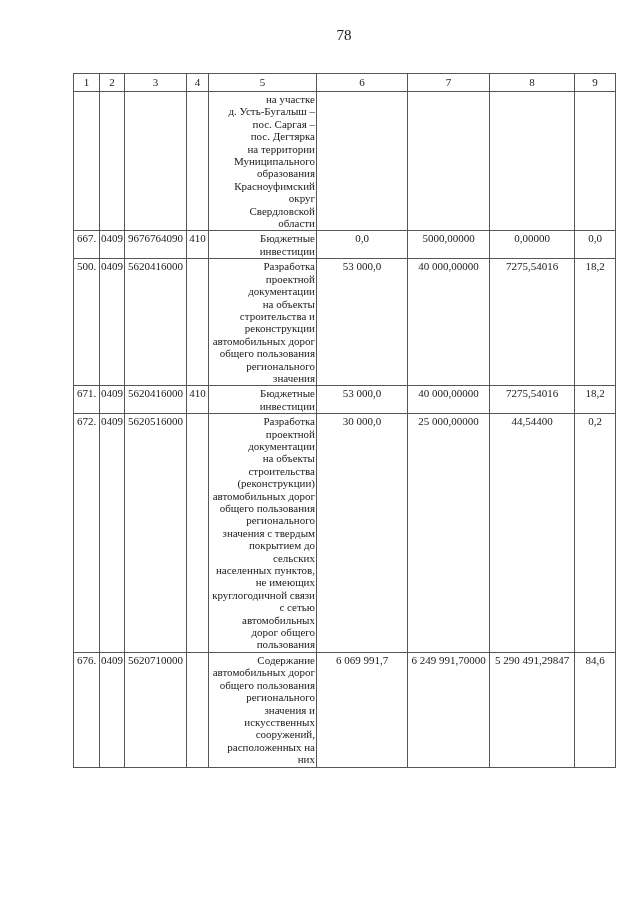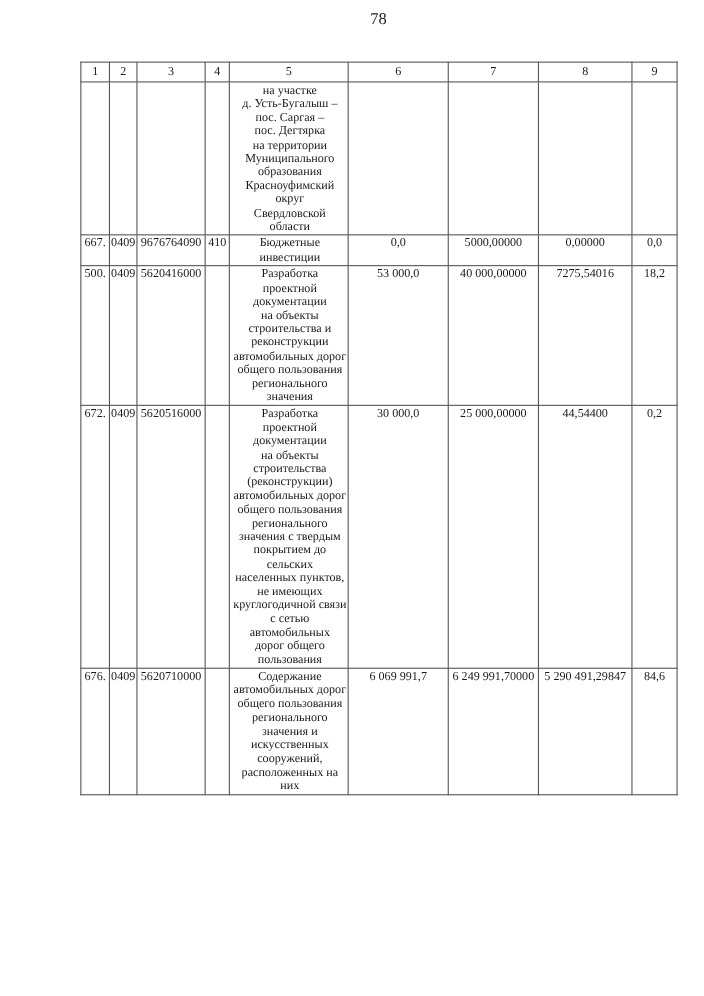--- a/index.html
+++ b/index.html
@@ -18,21 +18,21 @@
   .sheet {
     position: absolute;
     left: 73px;
     top: 0;
     width: 542px;
   }
   .page-number {
     text-align: center;
     font-size: 15px;
     line-height: 17px;
-    margin-top: 10px;
+    margin-top: 27px;
     color: #1a1a1a;
   }
   table.budget {
     border-collapse: collapse;
     table-layout: fixed;
     width: 542px;
     margin-top: 29px;
   }
   table.budget col.c1 { width: 26px; }
   table.budget col.c2 { width: 25px; }
@@ -56,21 +56,21 @@
   table.budget th {
     text-align: center;
     padding: 2px 1px;
     height: 13px;
   }
   table.budget td {
     text-align: center;
     white-space: pre;
   }
   table.budget td.name-cell {
-    text-align: center;
+    text-align: right;
     white-space: pre-line;
     padding-left: 3px;
     padding-right: 1px;
   }
 </style>
 </head>
 <body>
 
 <div class="sheet">
   <div class="page-number">78</div>
@@ -149,20 +149,32 @@
 автомобильных дорог
 общего пользования
 регионального
 значения</td>
     <td>53 000,0</td>
     <td>40 000,00000</td>
     <td>7275,54016</td>
     <td>18,2</td>
   </tr>
 
+  <tr>
+    <td>671.</td>
+    <td>0409</td>
+    <td>5620416000</td>
+    <td>410</td>
+    <td class="name-cell">Бюджетные
+инвестиции</td>
+    <td>53 000,0</td>
+    <td>40 000,00000</td>
+    <td>7275,54016</td>
+    <td>18,2</td>
+  </tr>
 
   <tr>
     <td>672.</td>
     <td>0409</td>
     <td>5620516000</td>
     <td></td>
     <td class="name-cell">Разработка проектной
 документации
 на объекты
 строительства

